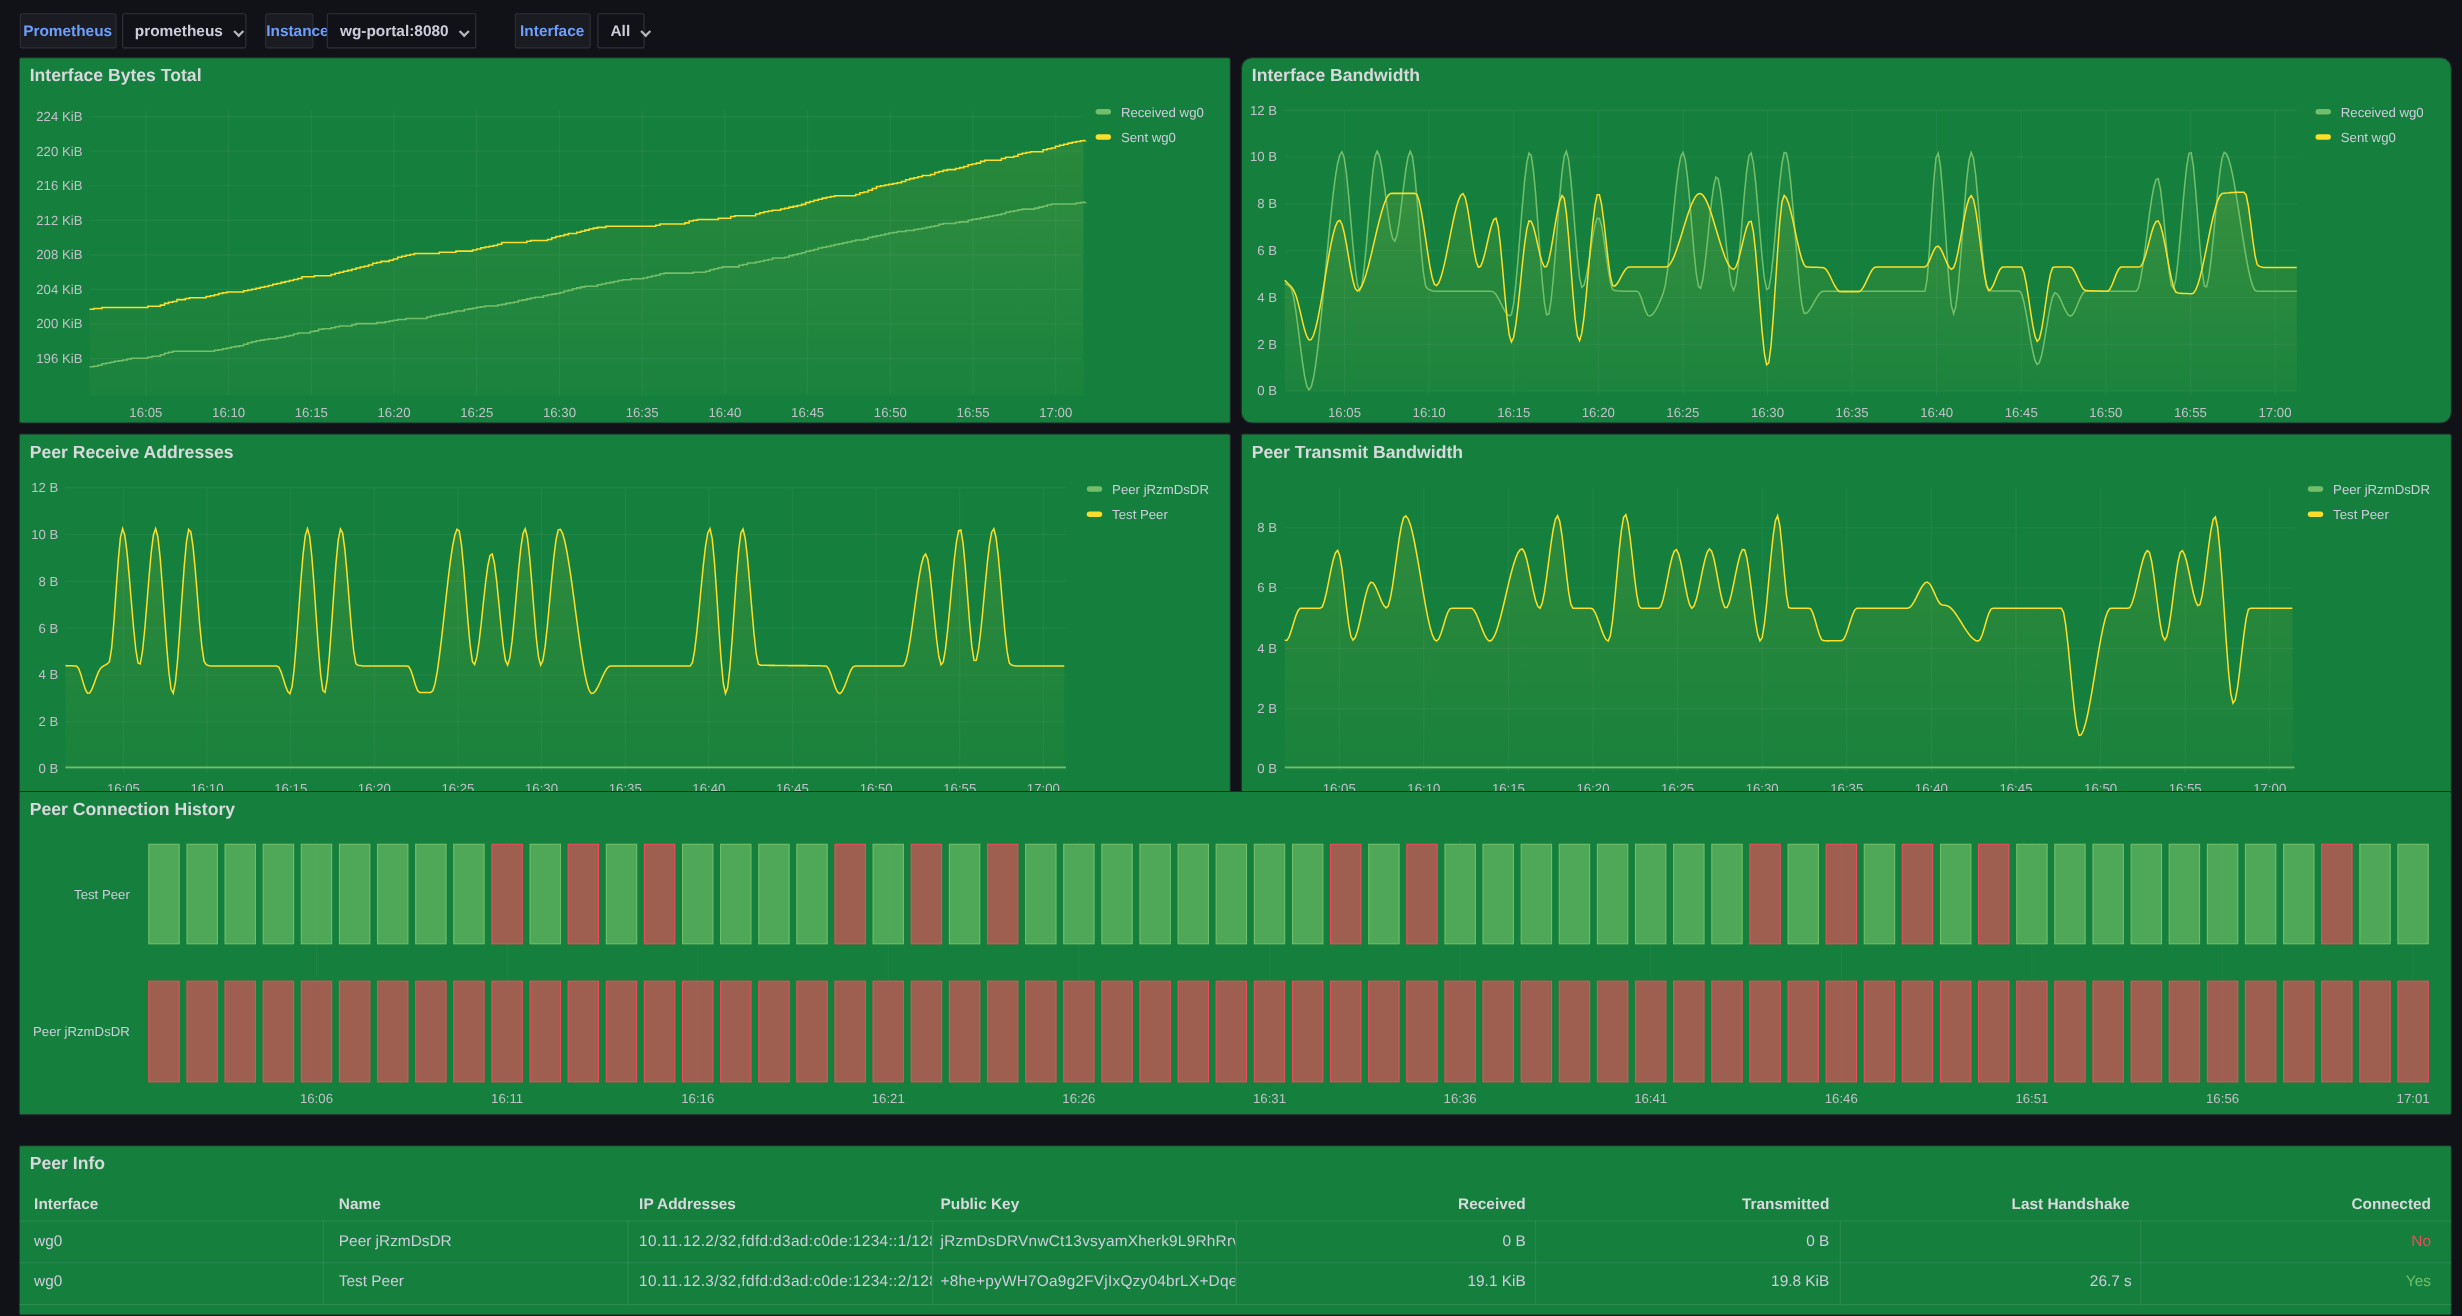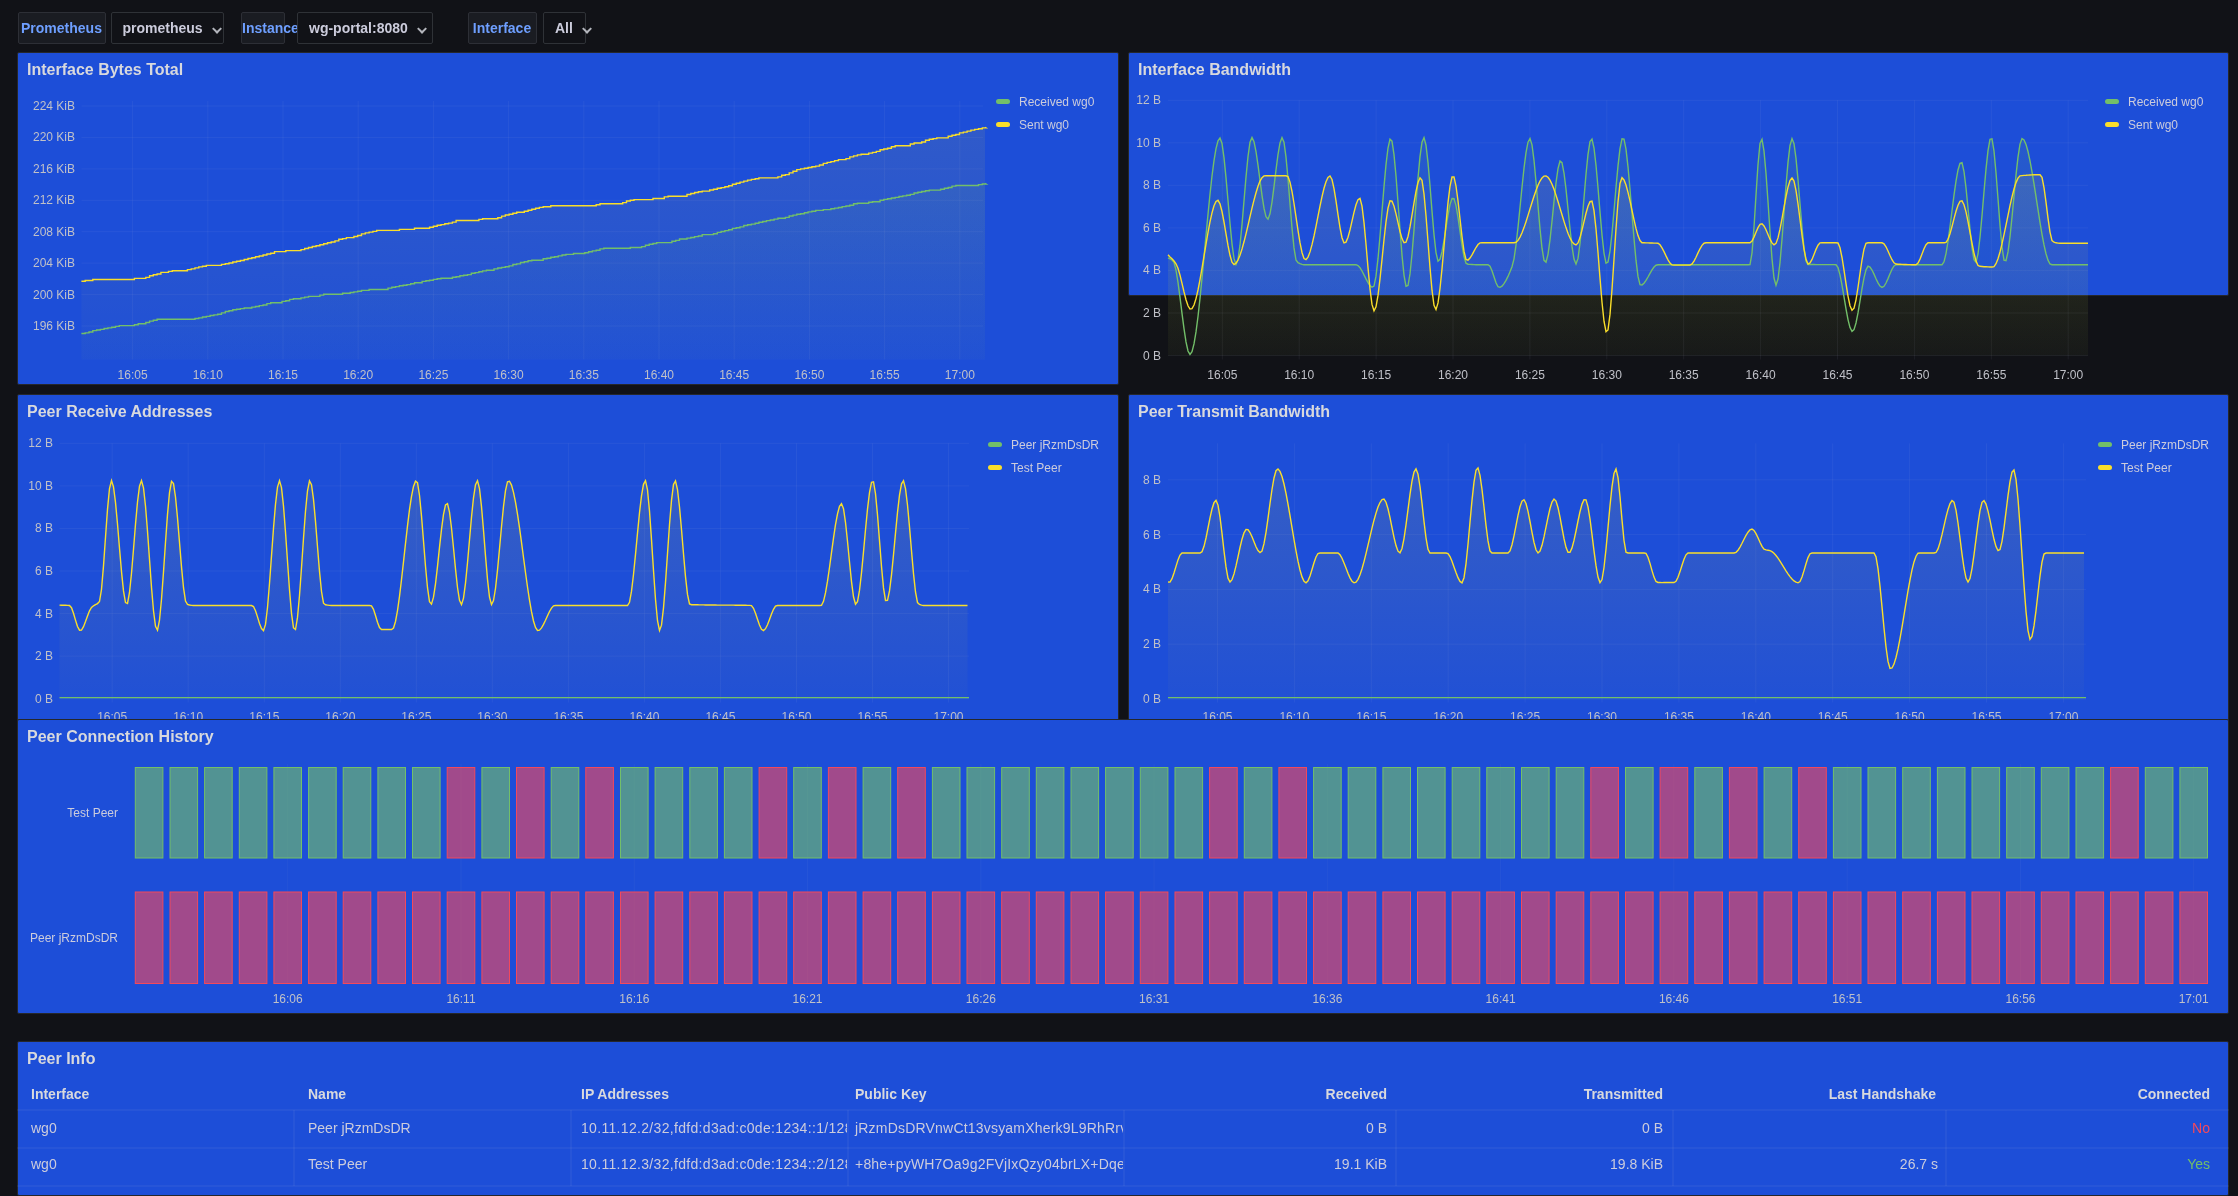--- a/index.html
+++ b/index.html
@@ -1,15 +1,15 @@
 <!DOCTYPE html>
 <html><head><meta charset="utf-8"><style>
 * { margin:0; padding:0; box-sizing:border-box; }
 html,body { width:2238px; height:1196px; background:#111217; font-family:"Liberation Sans", sans-serif; overflow:hidden; }
-.panel { position:absolute; background:#1d4ed8; border:1px solid #25272c; border-radius:2px; }
+.panel { position:absolute; background:#15803d; border:1px solid #25272c; border-radius:2px; }
 .ptitle { position:absolute; top:6px; height:22px; line-height:22px; font-size:16px; font-weight:600; color:#d8d9dd; white-space:nowrap; }
 .psvg { position:absolute; left:-1px; top:-1px; }
 .psvg svg { display:block; }
 .vlabel { position:absolute; top:12px; height:32px; line-height:30px; text-align:center; background:#1a1c22; border:1px solid #2d2f36; border-radius:2px; color:#6e9fff; font-size:14px; font-weight:600; }
 .vval { position:absolute; top:12px; height:32px; line-height:30px; background:#111217; border:1px solid #2f3237; border-radius:2px; color:#ccccdc; font-size:14px; font-weight:600; padding-left:11px; white-space:nowrap; }
 .chev { display:inline-block; width:6.5px; height:6.5px; border-right:2px solid #b4b6bd; border-bottom:2px solid #b4b6bd; transform:rotate(45deg) translateY(-2.5px); margin-left:9px; }
 </style></head>
 <body>
 
 <div class="vlabel" style="left:17.5px;width:88px;">Prometheus</div>
@@ -77,21 +77,21 @@
         <text x="809.4" y="379" text-anchor="middle" font-size="12" fill="#c0c1c8">16:50</text>
         <text x="884.6" y="379" text-anchor="middle" font-size="12" fill="#c0c1c8">16:55</text>
         <text x="959.8" y="379" text-anchor="middle" font-size="12" fill="#c0c1c8">17:00</text>
 <rect x="996" y="99.0" width="14" height="5" rx="2.5" fill="#73bf69"></rect>
         <text x="1019" y="106.0" font-size="12" fill="#ccccdc">Received wg0</text>
 <rect x="996" y="122.0" width="14" height="5" rx="2.5" fill="#fade2a"></rect>
         <text x="1019" y="129.0" font-size="12" fill="#ccccdc">Sent wg0</text>
 </svg>
     </div>
 </div>
-<div class="panel" style="left:1128px;top:52px;width:1101px;height:244px;">
+<div class="panel" style="left:1128px;top:52px;width:1101px;height:333px;border-radius:10px;">
 <div class="ptitle" style="left:9px;">Interface Bandwidth</div>
 <div class="psvg">
       <svg width="1101" height="333" viewBox="1128 52 1101 333" font-family="&quot;Liberation Sans&quot;, sans-serif">
 <defs>
           <linearGradient id="fg2" x1="0" y1="0" x2="0" y2="1">
             <stop offset="0" stop-color="#73bf69" stop-opacity="0.11"></stop>
             <stop offset="1" stop-color="#73bf69" stop-opacity="0.02"></stop>
           </linearGradient>
           <linearGradient id="fy2" x1="0" y1="0" x2="0" y2="1">
             <stop offset="0" stop-color="#fade2a" stop-opacity="0.11"></stop>

